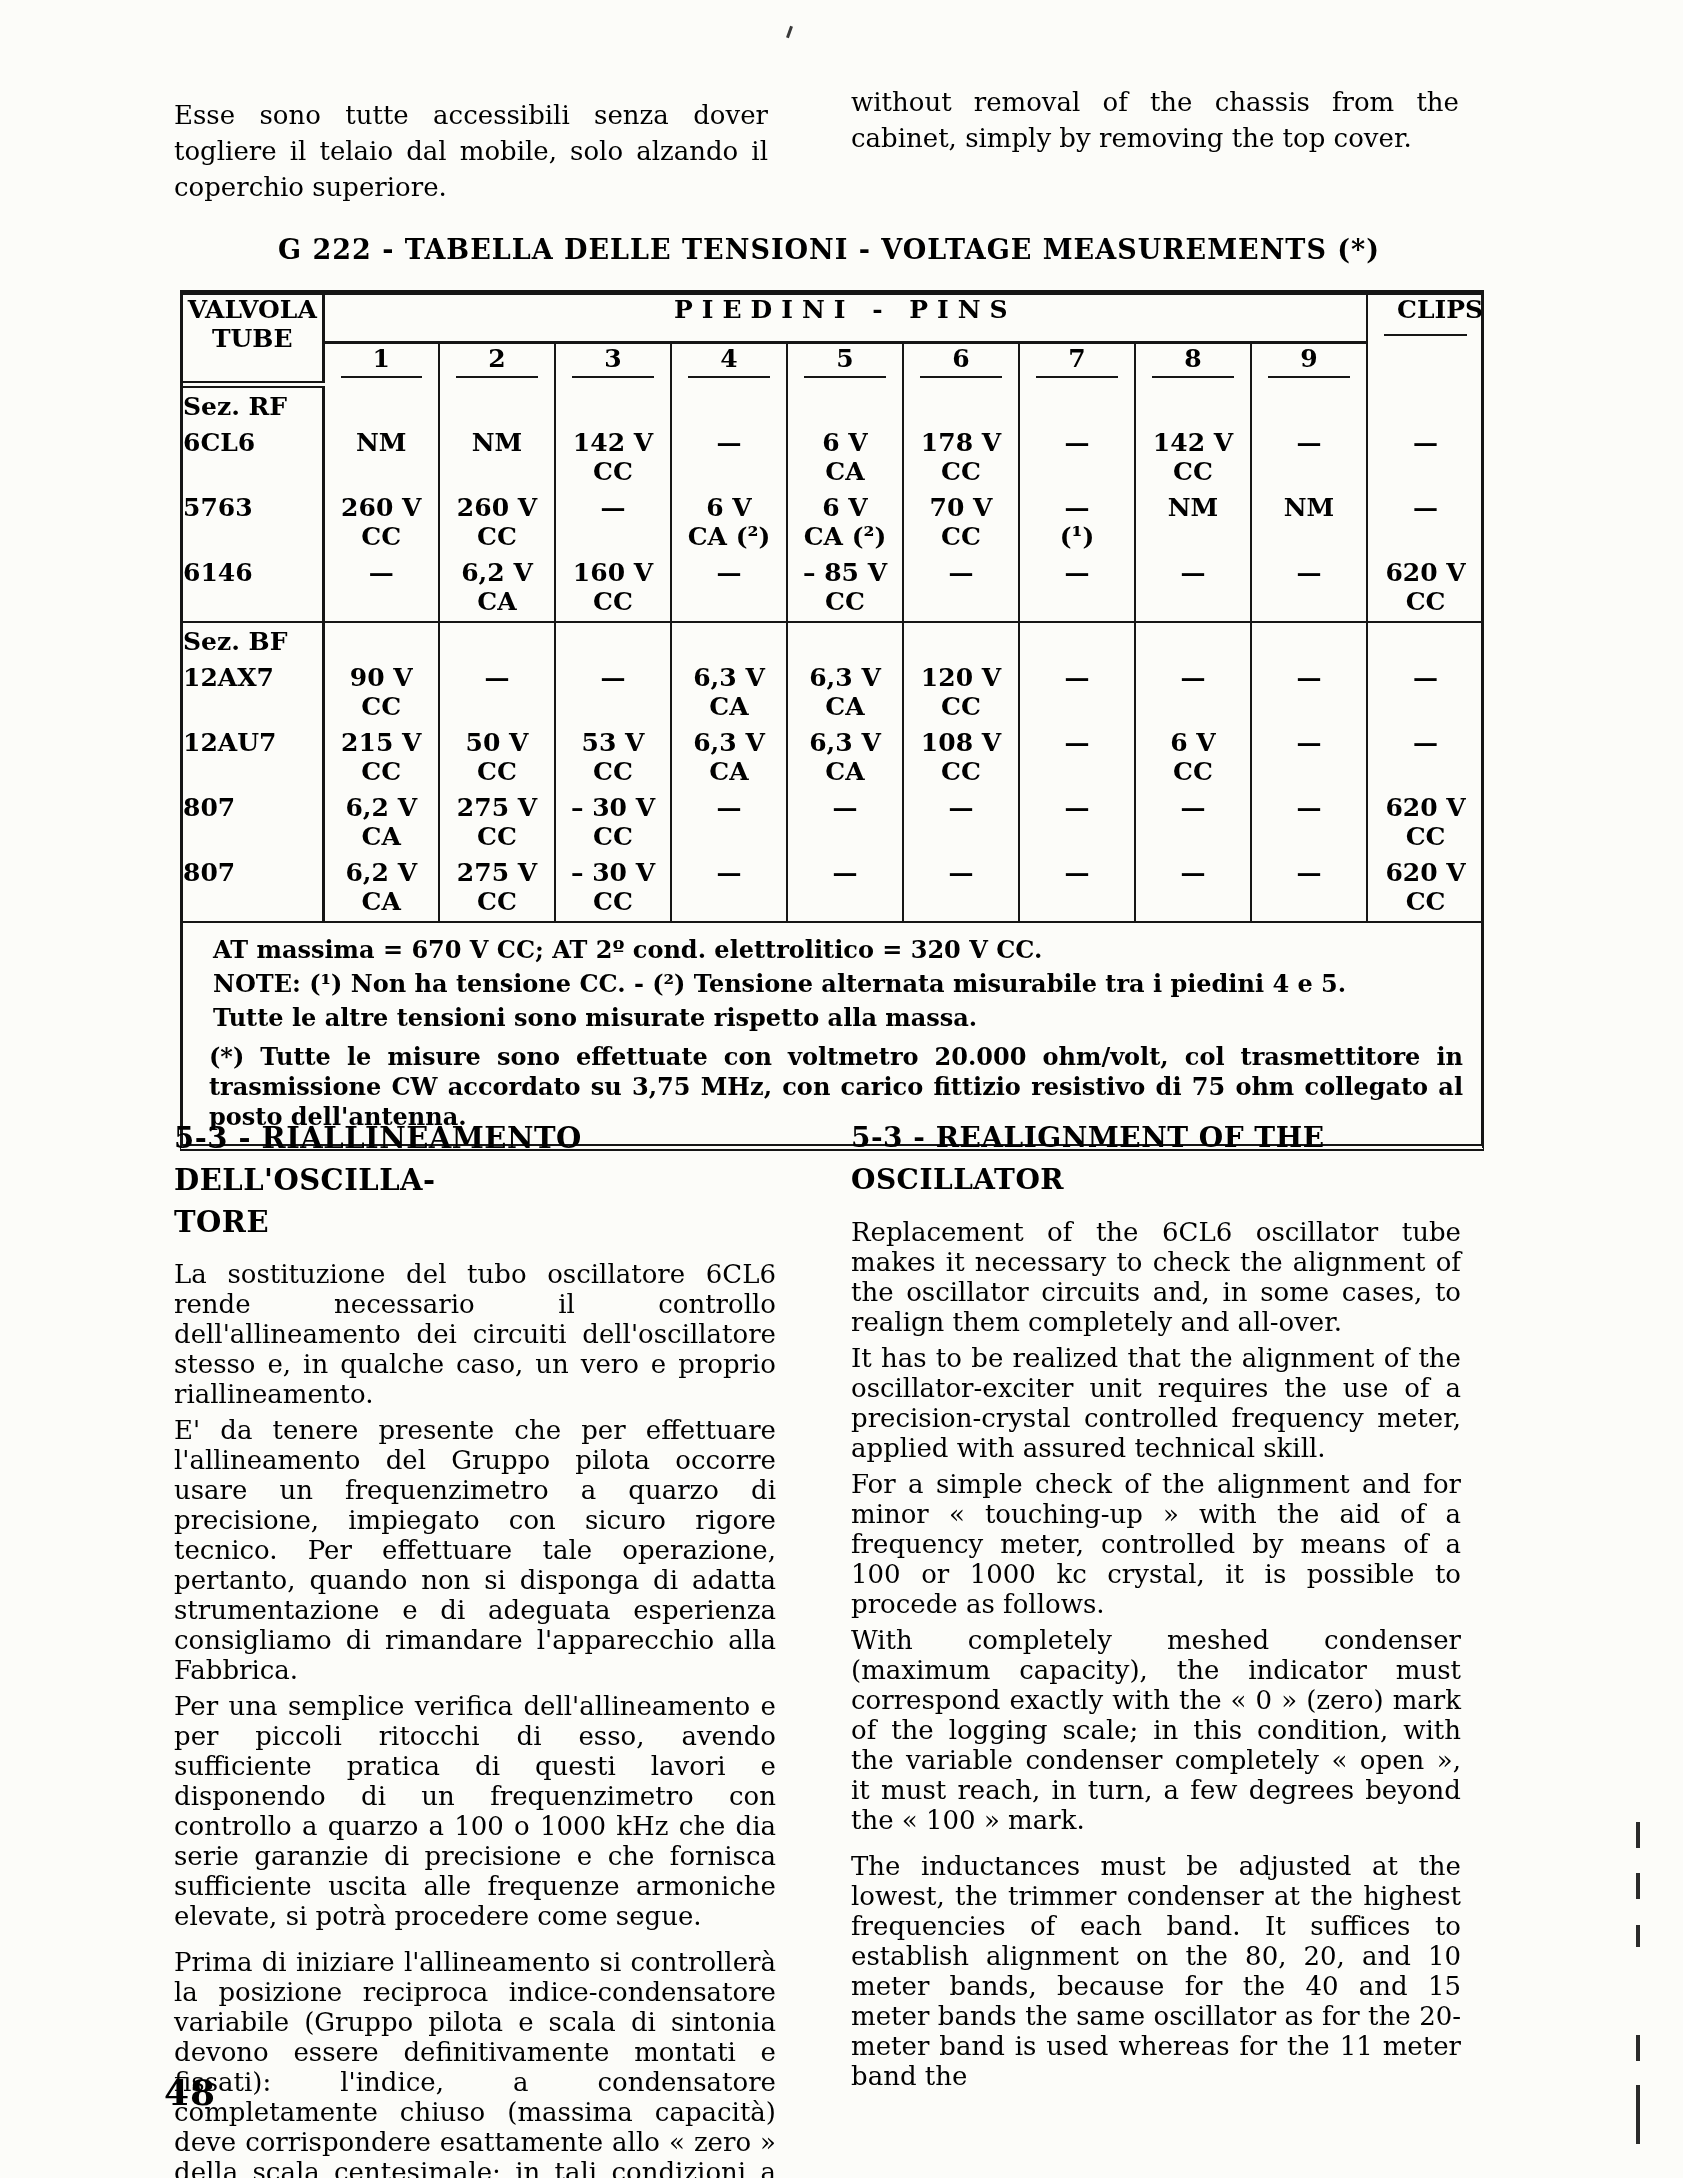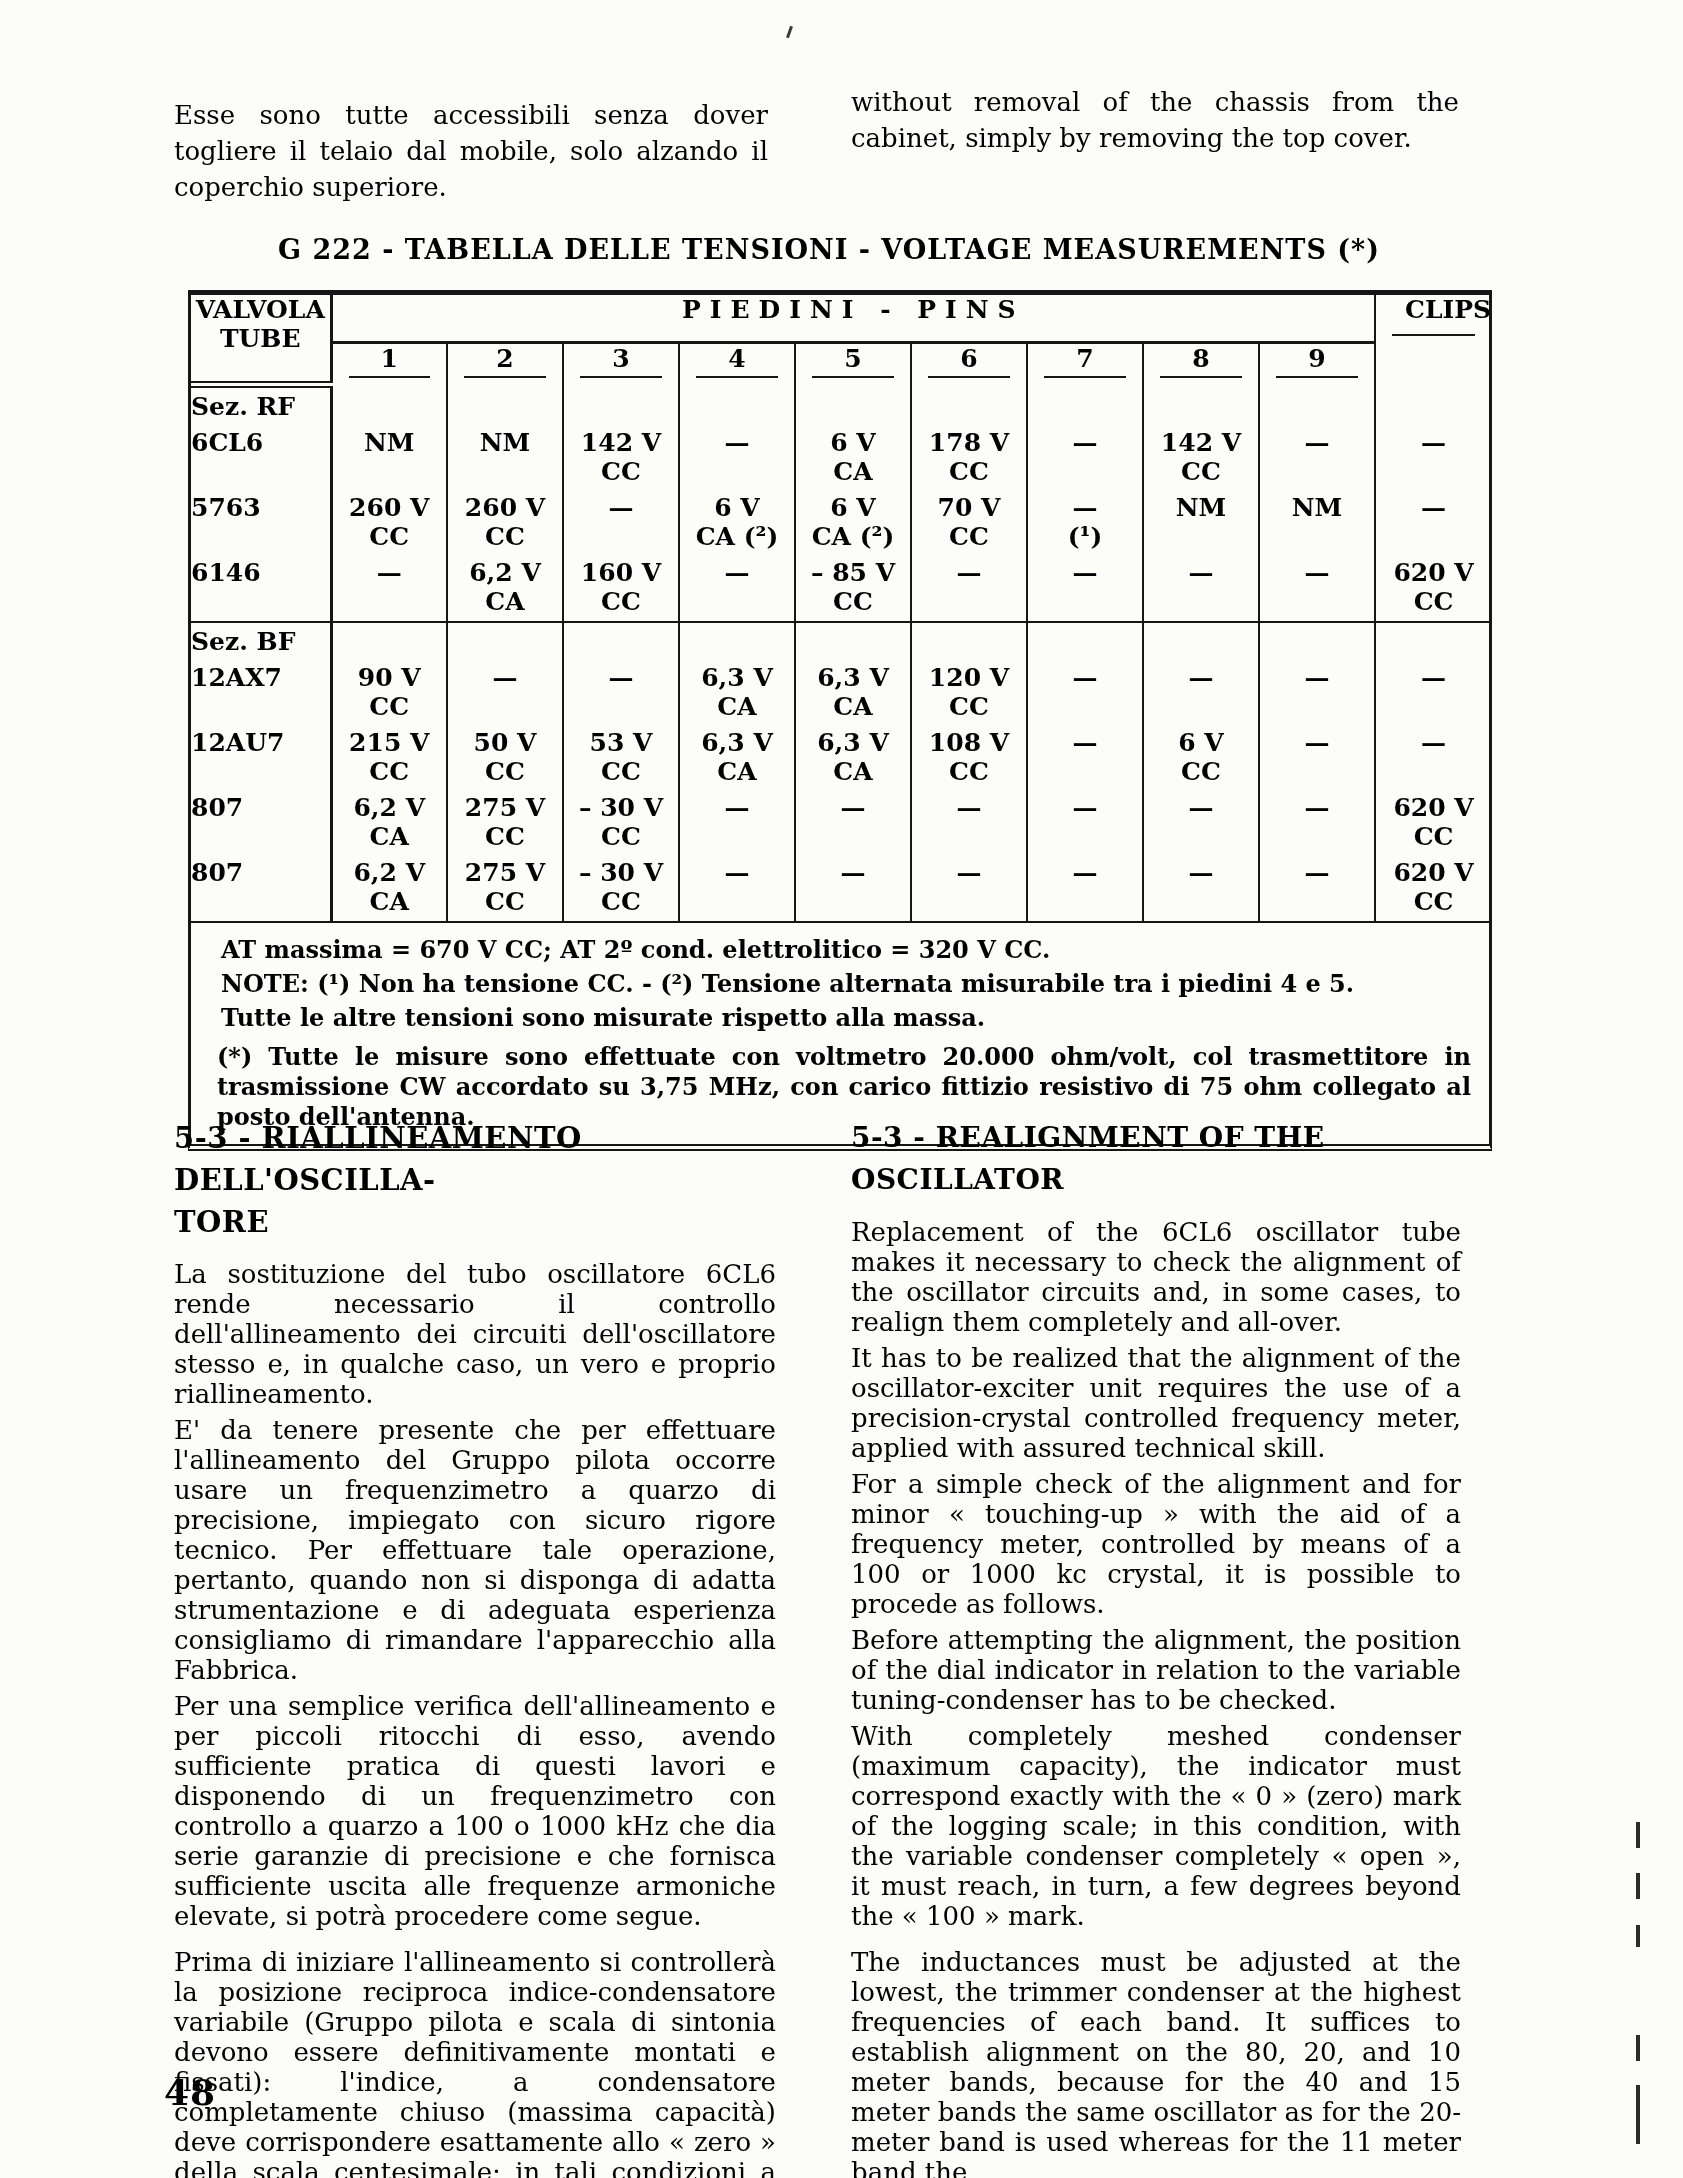--- a/index.html
+++ b/index.html
@@ -22,21 +22,21 @@
     position: absolute; left: 851px; top: 84px; width: 608px;
     font-size: 26px; line-height: 36px; text-align: justify;
   }
 
   
   .vtable-title {
     position: absolute; left: 180px; top: 234px; width: 1298px;
     text-align: center; font-size: 27px; font-weight: 700; letter-spacing: 1px;
   }
   .vtable-wrap {
-    position: absolute; left: 188px; top: 290px; width: 1298px;
+    position: absolute; left: 180px; top: 290px; width: 1298px;
     border-top: 5px solid #161616;
     border-left: 3px solid #161616;
     border-right: 3px solid #161616;
     border-bottom: 7px double #161616;
     font-weight: 700;
     box-sizing: content-box;
   }
   table.vtable {
     width: 1298px; table-layout: fixed; border-collapse: collapse;
     font-size: 25px; line-height: 29px;
@@ -354,21 +354,20 @@
     <p class="body-para">E' da tenere presente che per effettuare l'allineamento del Gruppo pilota occorre usare un frequenzimetro a quarzo di precisione, impiegato con sicuro rigore tecnico. Per effettuare tale operazione, pertanto, quando non si disponga di adatta strumentazione e di adeguata esperienza consigliamo di rimandare l'apparecchio alla Fabbrica.</p>
     <p class="body-para">Per una semplice verifica dell'allineamento e per piccoli ritocchi di esso, avendo sufficiente pratica di questi lavori e disponendo di un frequenzimetro con controllo a quarzo a 100 o 1000 kHz che dia serie garanzie di precisione e che fornisca sufficiente uscita alle frequenze armoniche elevate, si potrà procedere come segue.</p>
     <p class="body-para gap">Prima di iniziare l'allineamento si controllerà la posizione reciproca indice-condensatore variabile (Gruppo pilota e scala di sintonia devono essere definitivamente montati e fissati): l'indice, a condensatore completamente chiuso (massima capacità) deve corrispondere esattamente allo « zero » della scala centesimale; in tali condizioni a condensatore completamente aperto esso indicherà invece qualche grado oltre il 100.</p>
   </div>
 
   <div class="col-en">
     <h2 class="sec-heading">5-3 - REALIGNMENT OF THE OSCILLATOR</h2>
     <p class="body-para first">Replacement of the 6CL6 oscillator tube makes it necessary to check the alignment of the oscillator circuits and, in some cases, to realign them completely and all-over.</p>
     <p class="body-para">It has to be realized that the alignment of the oscillator-exciter unit requires the use of a precision-crystal controlled frequency meter, applied with assured technical skill.</p>
     <p class="body-para">For a simple check of the alignment and for minor « touching-up » with the aid of a frequency meter, controlled by means of a 100 or 1000 kc crystal, it is possible to procede as follows.</p>
-    <p class="body-para">Before attempting the alignment, the position of the dial indicator in relation to the variable tuning-condenser has to be checked.</p>
     <p class="body-para">With completely meshed condenser (maximum capacity), the indicator must correspond exactly with the « 0 » (zero) mark of the logging scale; in this condition, with the variable condenser completely « open », it must reach, in turn, a few degrees beyond the « 100 » mark.</p>
     <p class="body-para gap">The inductances must be adjusted at the lowest, the trimmer condenser at the highest frequencies of each band. It suffices to establish alignment on the 80, 20, and 10 meter bands, because for the 40 and 15 meter bands the same oscillator as for the 20-meter band is used whereas for the 11 meter band the</p>
   </div>
 
   <div class="page-number">48</div>
 
   <div class="tick t1"></div>
   <div class="tick t2"></div>
   <div class="tick t3"></div>
   <div class="tick t4"></div>

